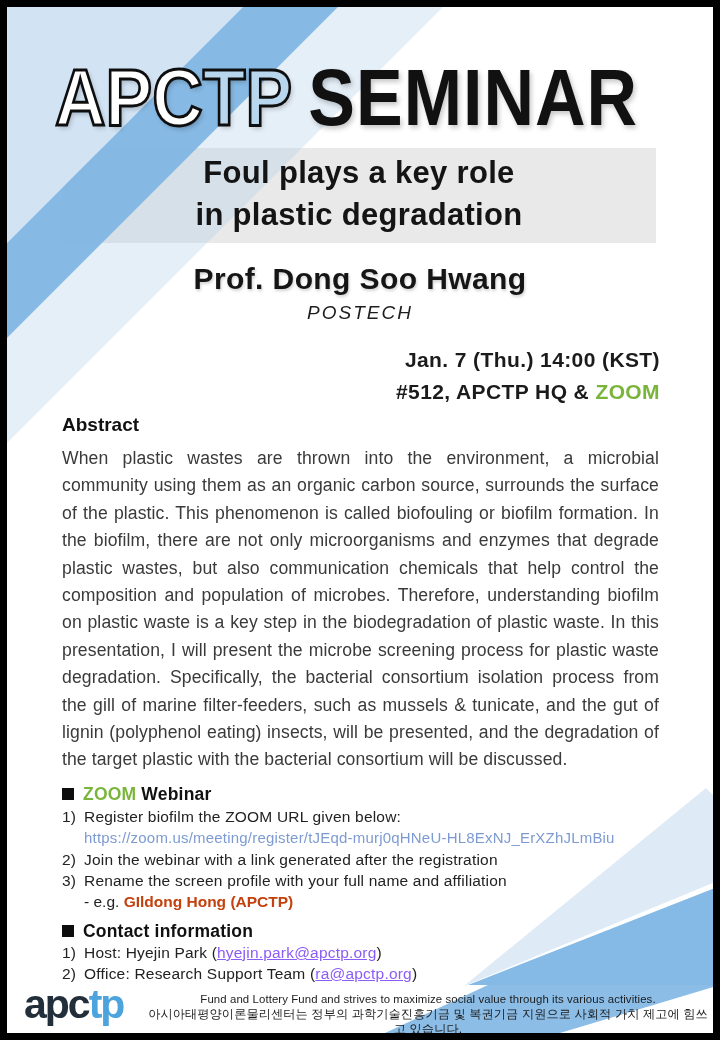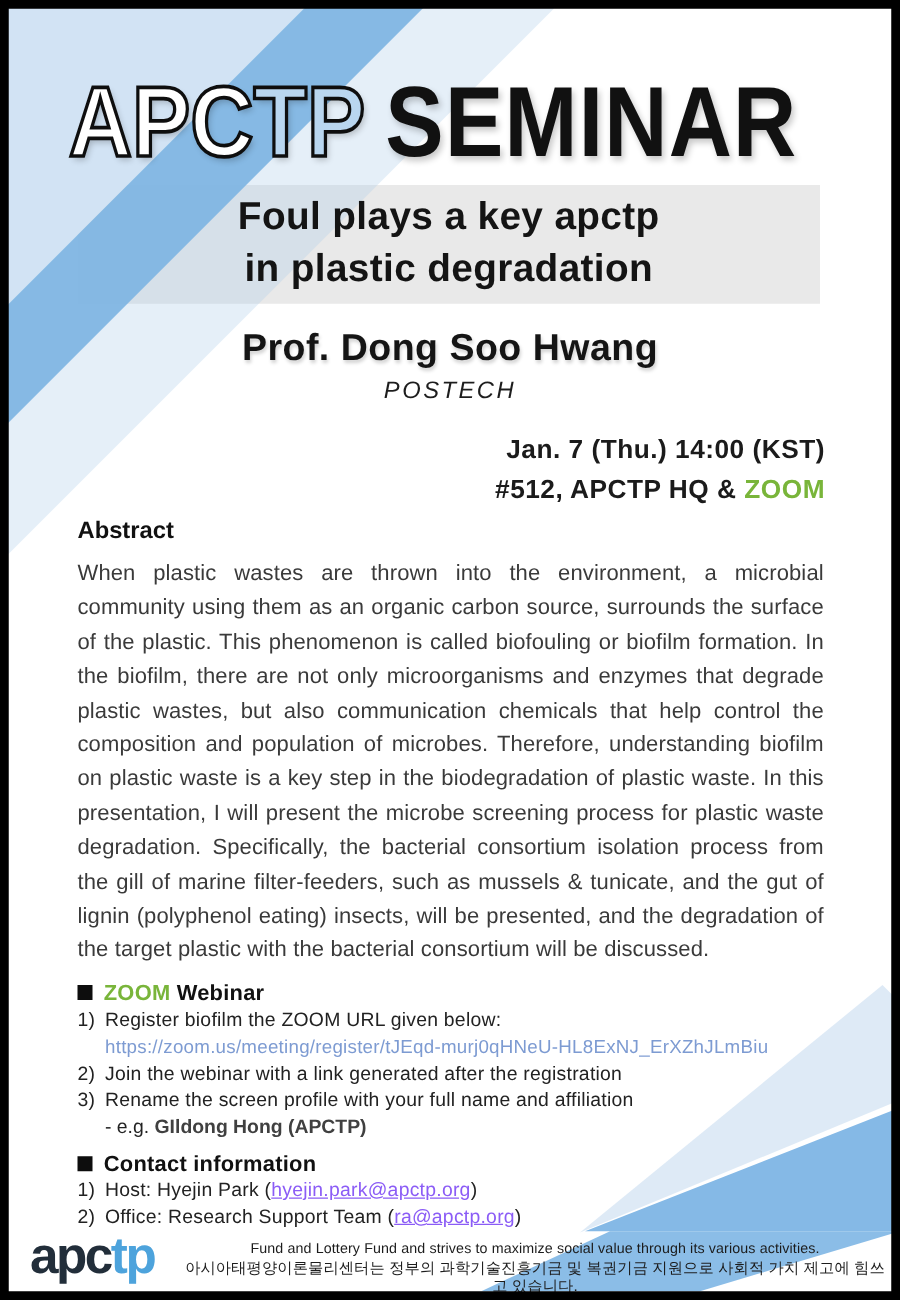--- a/index.html
+++ b/index.html
@@ -38,21 +38,21 @@
   .sec-head{position:absolute;z-index:2;font-weight:800;font-size:17.5px;color:#111;letter-spacing:0.2px;}
   .sq{display:inline-block;width:12px;height:12px;background:#0d0d0d;margin-right:9px;}
   .webinar-head{left:62px;top:784px;}
   .contact-head{left:62px;top:921px;}
 
   .li{position:absolute;left:62px;z-index:2;font-size:15.5px;color:#222;letter-spacing:0.2px;white-space:nowrap;}
   .li .num{display:inline-block;width:22px;}
   .url-line{position:absolute;left:84px;z-index:2;font-size:15px;letter-spacing:0.2px;white-space:nowrap;}
   .url-link{color:#7d9bd2;text-decoration:none;}
   .sub-line{position:absolute;left:84px;z-index:2;font-size:15.5px;color:#222;white-space:nowrap;}
-  .bold{font-weight:800;color:#404040;}
+  .bold{font-weight:800;color:#c2410c;}
   .email-link{color:#8b5cf6;text-decoration:underline;}
 
   .w-i1{top:808px;} .w-url{top:829px;} .w-i2{top:851px;} .w-i3{top:872px;} .w-sub{top:893px;}
   .c-i1{top:944px;} .c-i2{top:965px;}
 
   .footer-logo{position:absolute;left:24px;top:984px;z-index:2;font-weight:700;font-size:41px;
                letter-spacing:-2px;line-height:41px;}
   .logo-dark{color:#222e3a;} .logo-blue{color:#4da3dc;}
   .footer-text{position:absolute;left:148px;right:12px;top:992px;z-index:2;text-align:center;
                font-size:11.4px;line-height:15px;color:#1c1c1c;letter-spacing:0.1px;}
@@ -74,21 +74,21 @@
     <polygon points="706,788 720,802 720,880 464,986" fill="#d9e7f5" opacity="0.88"></polygon>
     <polygon points="468,985 720,886 720,985" fill="#85b9e6"></polygon>
     <polygon points="488,985 720,985 560,1033 385,1033" fill="#85b9e6" opacity="0.95"></polygon>
   </svg>
 
   <div class="brand-row">
     <span class="brand-outline">APC</span><span class="brand-outline-blue">TP</span><span class="brand-solid">SEMINAR</span>
   </div>
 
   <div class="banner-text">
-    <div>Foul plays a key apctp</div>
+    <div>Foul plays a key role</div>
     <div>in plastic degradation</div>
   </div>
 
   <div class="speaker-name">Prof. Dong Soo Hwang</div>
   <div class="speaker-affil">POSTECH</div>
 
   <div class="schedule">
     <div>Jan. 7 (Thu.) 14:00 (KST)</div>
     <div><span>#512, APCTP HQ &amp; </span><span class="zoom-green">ZOOM</span></div>
   </div>

